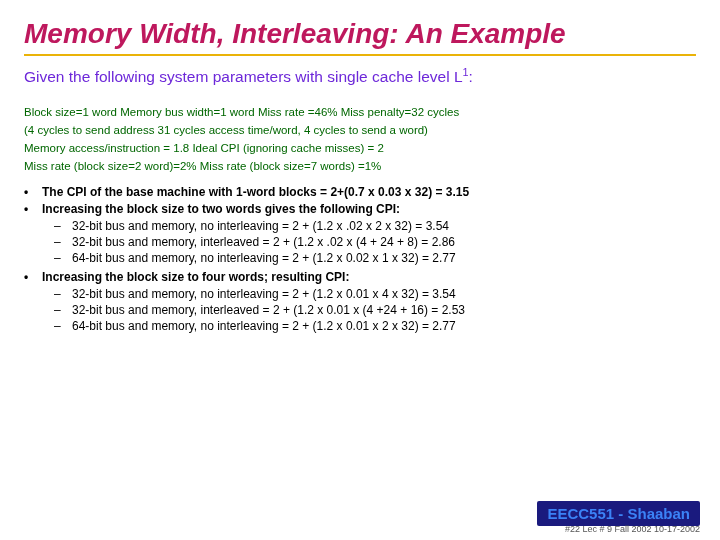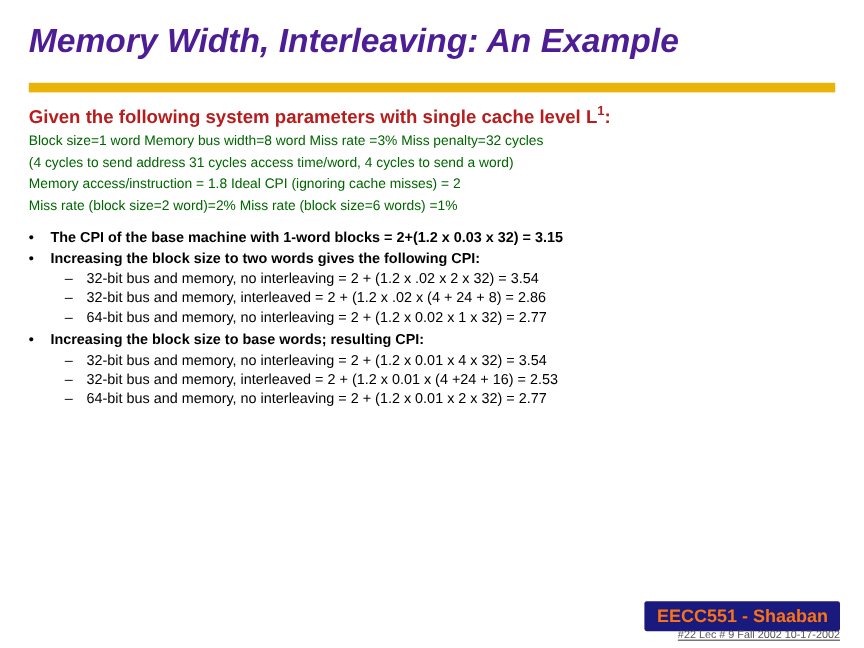--- a/index.html
+++ b/index.html
@@ -13,31 +13,31 @@
     .slide {
       width: 720px;
       height: 540px;
       background: #fff;
       padding: 18px 24px 12px 24px;
       position: relative;
     }
     .title {
       font-size: 28px;
       font-weight: bold;
-      color: #4c1d95;
-      border-bottom: 8px solid #eab308;
-      padding-bottom: 19px;
+      color: #be185d;
+      border-bottom: 2px solid #eab308;
+      padding-bottom: 4px;
       margin-bottom: 10px;
       font-style: italic;
     }
     .subtitle {
       font-size: 15.5px;
-      font-weight: bold;
-      color: #b91c1c;
-      margin-bottom: 3px;
+      font-weight: normal;
+      color: #6d28d9;
+      margin-bottom: 18px;
     }
     .params-block {
       font-size: 11.5px;
       color: #006600;
       line-height: 1.55;
       margin-bottom: 10px;
     }
     .bullets {
       font-size: 12px;
       color: #000;
@@ -65,62 +65,61 @@
     }
     .dash {
       min-width: 14px;
       margin-right: 4px;
     }
     .footer-box {
       position: absolute;
       bottom: 14px;
       right: 20px;
       background: #1a1a7e;
-      color: #f97316;
+      color: #3b82f6;
       font-size: 15px;
       font-weight: bold;
       padding: 4px 10px;
       border-radius: 2px;
     }
     .footer-small {
       position: absolute;
       bottom: 6px;
       right: 20px;
       font-size: 9px;
       color: #555;
-      text-decoration: underline;
     }
     .superscript {
       vertical-align: super;
       font-size: 0.7em;
     }
   </style>
 </head>
 <body>
 
 <div class="slide">
 
   <div class="title">Memory Width, Interleaving: An Example</div>
 
   <div class="subtitle">
     <span>Given the following system parameters with single cache level L</span><span class="superscript">1</span>:
   </div>
 
   <div class="params-block">
-    <div>Block size=1 word  Memory bus width=8 word   Miss rate =3%   Miss penalty=32 cycles</div>
+    <div>Block size=1 word  Memory bus width=1 word   Miss rate =46%   Miss penalty=32 cycles</div>
     <div>(4 cycles to send address   31 cycles  access time/word,    4 cycles to send a word)</div>
     <div>Memory access/instruction = 1.8       Ideal CPI (ignoring cache misses) = 2</div>
-    <div>Miss rate (block size=2 word)=2%    Miss rate (block size=6 words) =1%</div>
+    <div>Miss rate (block size=2 word)=2%    Miss rate (block size=7 words) =1%</div>
   </div>
 
   <div class="bullets">
 
     <div class="bullet-main">
       <span class="bullet-dot">•</span>
-      <span>The CPI of the base machine with 1-word blocks = 2+(1.2 x 0.03 x 32) = 3.15</span>
+      <span>The CPI of the base machine with 1-word blocks = 2+(0.7 x 0.03 x 32) = 3.15</span>
     </div>
 
     <div class="bullet-main">
       <span class="bullet-dot">•</span>
       <span>Increasing the block size to two words gives the following CPI:</span>
     </div>
     <div class="sub-bullets">
       <div class="sub-bullet">
         <span class="dash">–</span>
         <span>32-bit bus and memory, no interleaving = 2 + (1.2 x  .02 x 2 x 32) = 3.54</span>
@@ -130,21 +129,21 @@
         <span>32-bit bus and memory, interleaved = 2 + (1.2 x .02 x (4 + 24 + 8) = 2.86</span>
       </div>
       <div class="sub-bullet">
         <span class="dash">–</span>
         <span>64-bit bus and memory, no interleaving = 2 + (1.2 x 0.02 x 1 x 32) = 2.77</span>
       </div>
     </div>
 
     <div class="bullet-main">
       <span class="bullet-dot">•</span>
-      <span>Increasing the block size to base words; resulting CPI:</span>
+      <span>Increasing the block size to four words; resulting CPI:</span>
     </div>
     <div class="sub-bullets">
       <div class="sub-bullet">
         <span class="dash">–</span>
         <span>32-bit bus and memory, no interleaving = 2 +  (1.2 x 0.01 x 4 x 32) = 3.54</span>
       </div>
       <div class="sub-bullet">
         <span class="dash">–</span>
         <span>32-bit bus and memory, interleaved = 2 + (1.2 x 0.01 x (4 +24 +  16) = 2.53</span>
       </div>

